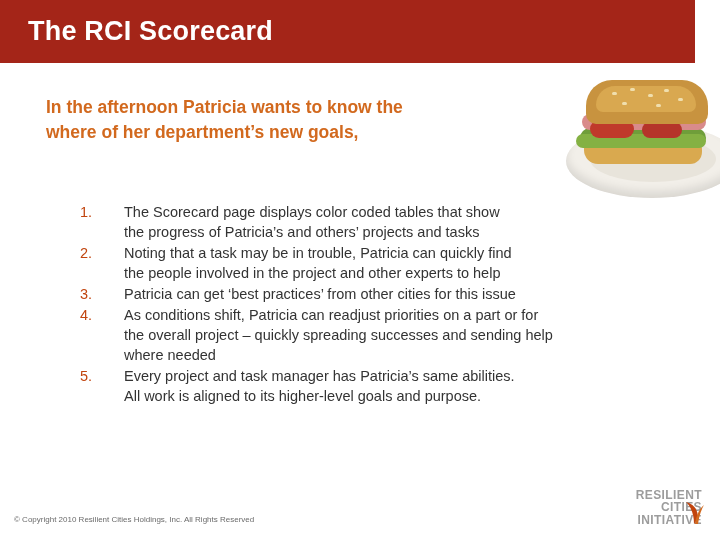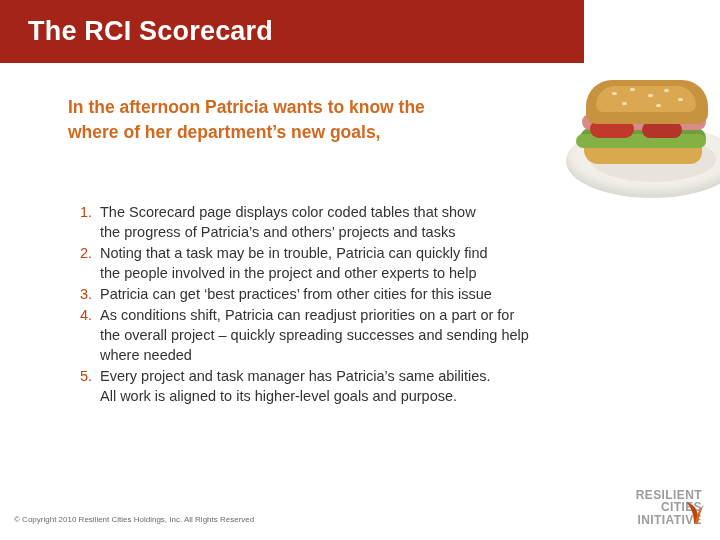--- a/index.html
+++ b/index.html
@@ -17,21 +17,21 @@
   .slide {
     position: relative;
     width: 720px;
     height: 540px;
     background: #ffffff;
   }
   .title-bar {
     position: absolute;
     left: 0;
     top: 0;
-    width: 584px;
+    width: 695px;
     height: 63px;
     background: #A42518;
   }
   .title-text {
     position: absolute;
     left: 28px;
     top: 16px;
     font-size: 27px;
     font-weight: bold;
     color: #ffffff;
@@ -42,21 +42,20 @@
     left: 46px;
     top: 95px;
     width: 520px;
     font-size: 17.5px;
     font-weight: bold;
     color: #D2691E;
     line-height: 1.42;
   }
   .intro .line {
     display: block;
-    margin-left: 22px;
   }
   .list {
     position: absolute;
     left: 68px;
     top: 202px;
     width: 600px;
   }
   .item {
     display: flex;
     align-items: flex-start;
@@ -73,20 +72,21 @@
     box-sizing: content-box;
   }
   .txt {
     flex: 1 1 auto;
     color: #333333;
     font-size: 14.5px;
     line-height: 1.38;
   }
   .txt .l {
     display: block;
+    margin-left: 24px;
   }
   .sandwich {
     position: absolute;
     right: 0;
     top: 78px;
     width: 160px;
     height: 122px;
     overflow: hidden;
   }
   .plate {

